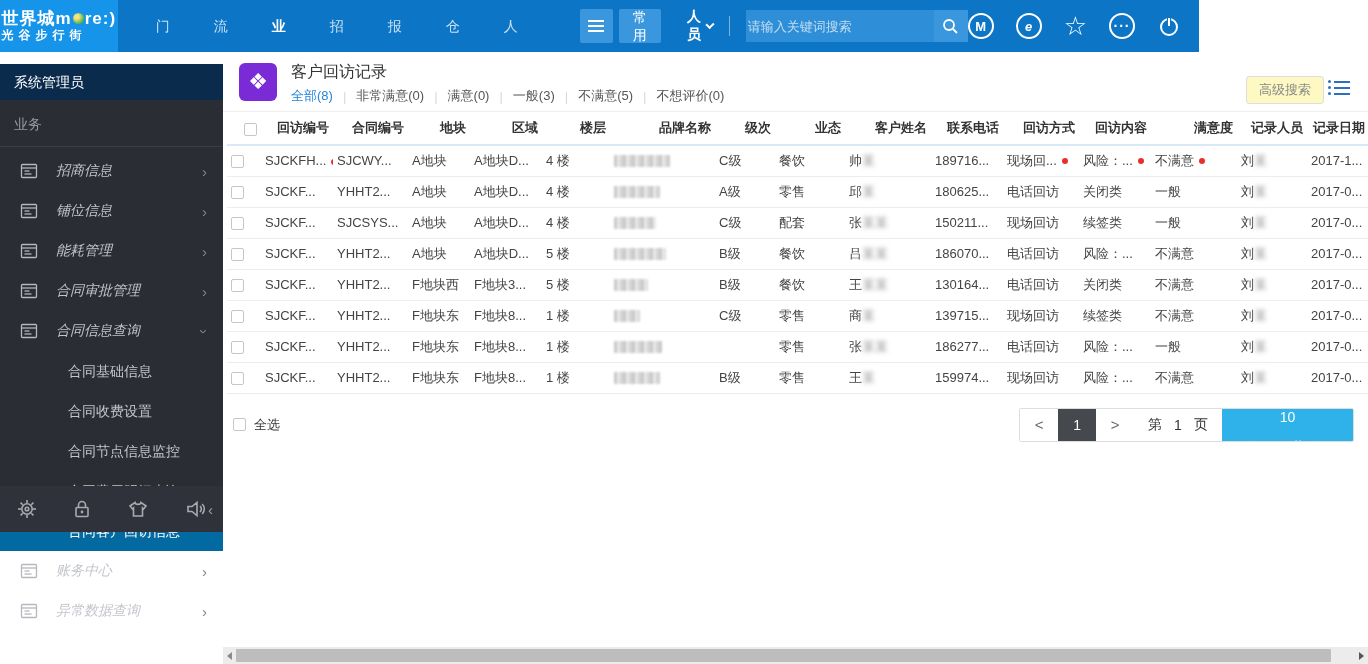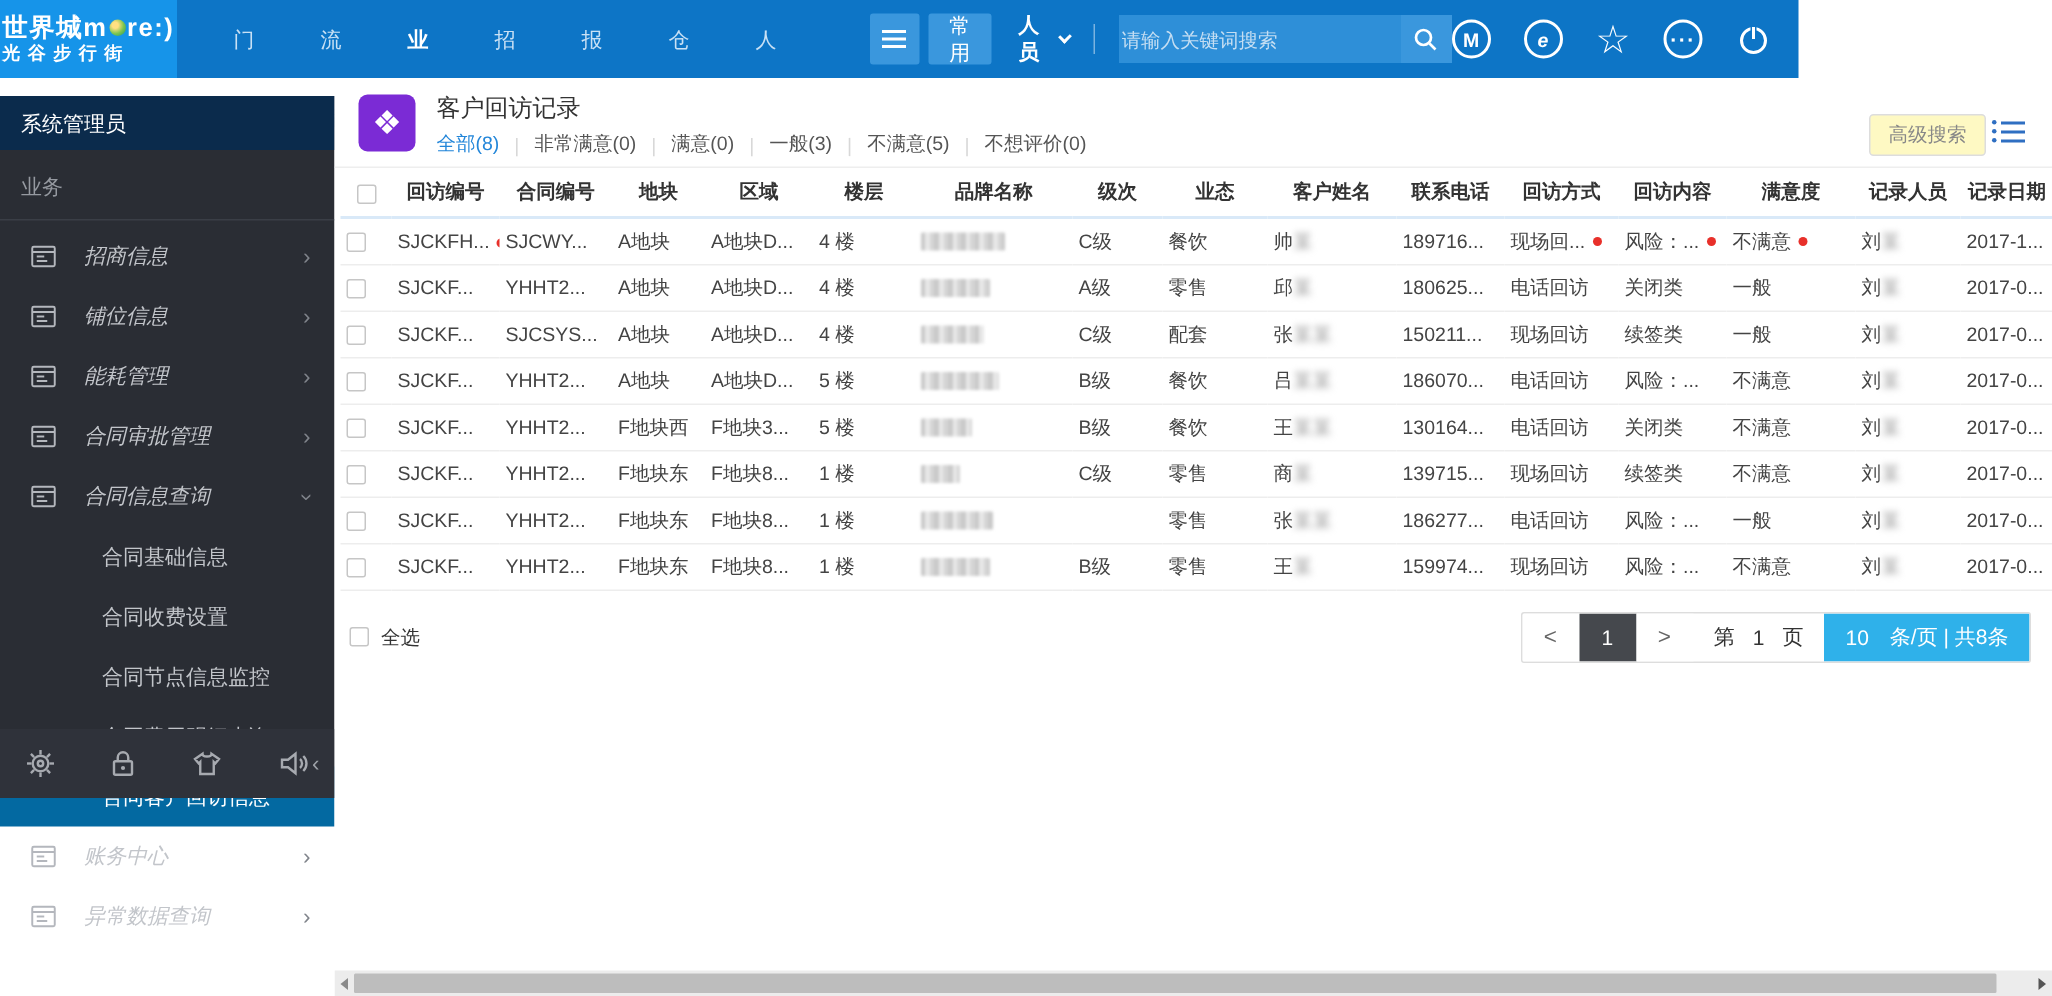--- a/index.html
+++ b/index.html
@@ -25,21 +25,21 @@
 
   .top-controls { display:flex; align-items:center; margin-left:40px; gap:6px; }
   .sq-btn { width:40px; height:34px; background:#3a97dd; border:none; border-radius:2px;
     display:flex; flex-direction:column; align-items:center; justify-content:center;
     gap:3px; cursor:pointer; }
   .sq-btn i { display:block; width:16px; height:2px; background:#fff; }
   .quick-btn { min-width:42px; height:34px; background:#3a97dd; border:none; border-radius:2px;
     color:#fff; font-size:14px; cursor:pointer; padding:0 8px;
     font-family:"Liberation Sans","DejaVu Sans",sans-serif; }
   .person { display:flex; align-items:center; gap:6px; color:#fff; font-size:14px;
-    font-weight:bold; margin:0 10px 0 12px; cursor:pointer; }
+    font-weight:bold; margin:0 10px 0 12px; cursor:pointer;text-align:right; }
   .chev-down { width:7px; height:7px; border-right:2px solid #fff; border-bottom:2px solid #fff;
     transform:rotate(45deg); margin-top:-4px; }
   .v-div { width:1px; height:20px; background:rgba(255,255,255,.45); margin-right:10px; }
   .searchbox { display:flex; align-items:center; }
   .searchbox input { width:188px; height:32px; background:#2e8fd8; border:none; outline:none;
     color:#fff; font-size:13px; padding:0 2px;
     font-family:"Liberation Sans","DejaVu Sans",sans-serif; }
   .searchbox input::placeholder { color:#c5def2; }
   .search-btn { width:34px; height:32px; background:#3a97dd; border:none; cursor:pointer;
     display:flex; align-items:center; justify-content:center; }
@@ -91,21 +91,21 @@
     background:#fef9c3; border:1px solid #ddd; border-radius:3px; color:#888; font-size:13px;
     cursor:pointer; font-family:"Liberation Sans","DejaVu Sans",sans-serif; }
   .list-icon { position:absolute; right:18px; top:28px; width:22px; cursor:pointer; }
   .list-icon .row { display:flex; align-items:center; gap:3px; margin-bottom:3px; }
   .list-icon .dot { width:3px; height:3px; background:#2f6fc2; border-radius:50%; }
   .list-icon .bar { width:16px; height:2px; background:#2f6fc2; }
 
   
   table { border-collapse:collapse; table-layout:fixed; width:1140px; margin-left:4px;
     font-size:13px; }
-  thead th { text-align:center; color:#333; font-weight:bold; height:33px;
+  thead th { text-align:right; color:#333; font-weight:bold; height:33px;
     border-bottom:2px solid #d9e9f8; padding:0 4px; white-space:nowrap; overflow:hidden; }
   tbody td { height:31px; border-bottom:1px solid #ededed; color:#444; padding:0 4px;
     white-space:nowrap; overflow:hidden; }
   .cb { display:inline-block; width:13px; height:13px; border:1px solid #c6c6c6;
     border-radius:2px; background:#fff; vertical-align:middle; cursor:pointer; }
   .red-dot { display:inline-block; width:6px; height:6px; background:#e8302a;
     border-radius:50%; margin-left:5px; vertical-align:middle; }
   .blur-block { height:12px; border-radius:1px;
     background:repeating-linear-gradient(90deg,#c9c9c9 0 3px,#e8e8e8 3px 6px,#d5d5d5 6px 9px);
     filter:blur(1px); }
@@ -116,21 +116,21 @@
   .select-all { display:flex; align-items:center; gap:8px; font-size:13px; color:#333; }
   .pager { margin-left:auto; display:flex; align-items:stretch; height:34px;
     border:1px solid #ddd; border-radius:2px; overflow:hidden; font-size:14px; }
   .pg-btn { width:38px; background:#fff; border:none; color:#666; font-size:15px;
     cursor:pointer; font-family:"Liberation Sans","DejaVu Sans",sans-serif; }
   .pg-cur { width:38px; background:#45484d; color:#fff; border:none; font-size:14px;
     cursor:pointer; font-family:"Liberation Sans","DejaVu Sans",sans-serif; }
   .pg-text { display:flex; align-items:center; gap:12px; padding:0 14px; color:#333;
     font-size:14px; }
   .size-box { display:flex; align-items:center; gap:14px; background:#2fb1ea; color:#fff;
-    padding:0 14px; font-size:14px; cursor:pointer; }
+    padding:0 26px; font-size:14px; cursor:pointer;flex-direction:column; }
 
   
   .h-scroll { position:absolute; left:0; bottom:0; width:1145px; height:17px;
     background:#ececec; display:flex; align-items:center; }
   .h-arrow-l { width:0; height:0; border-top:4px solid transparent; border-bottom:4px solid transparent;
     border-right:5px solid #8a8a8a; margin:0 4px; cursor:pointer; }
   .h-thumb { height:13px; background:#bdbdbd; border-radius:1px; width:1095px; cursor:grab; }
   .h-arrow-r { width:0; height:0; border-top:4px solid transparent; border-bottom:4px solid transparent;
     border-left:5px solid #555; margin-left:auto; margin-right:4px; cursor:pointer; }
 </style>

